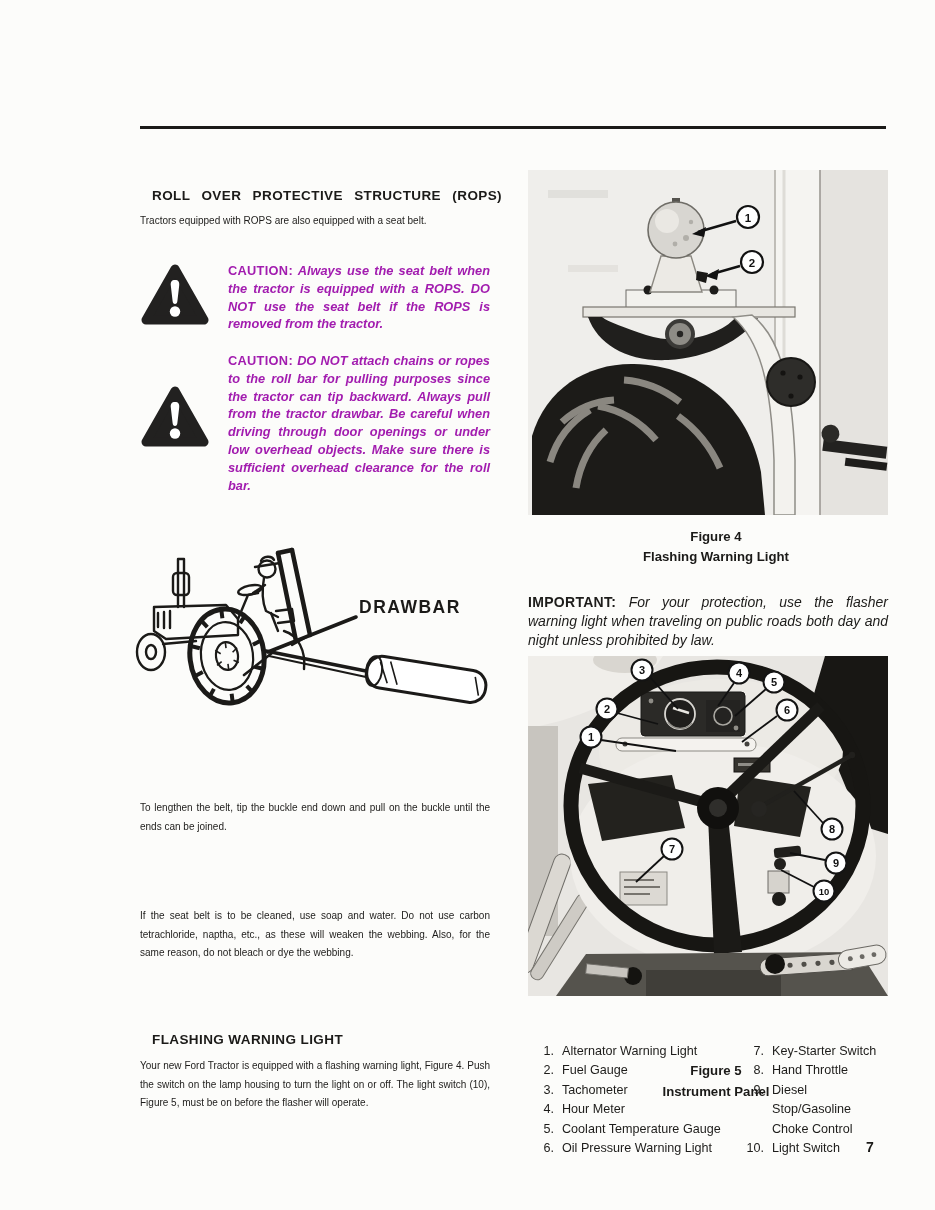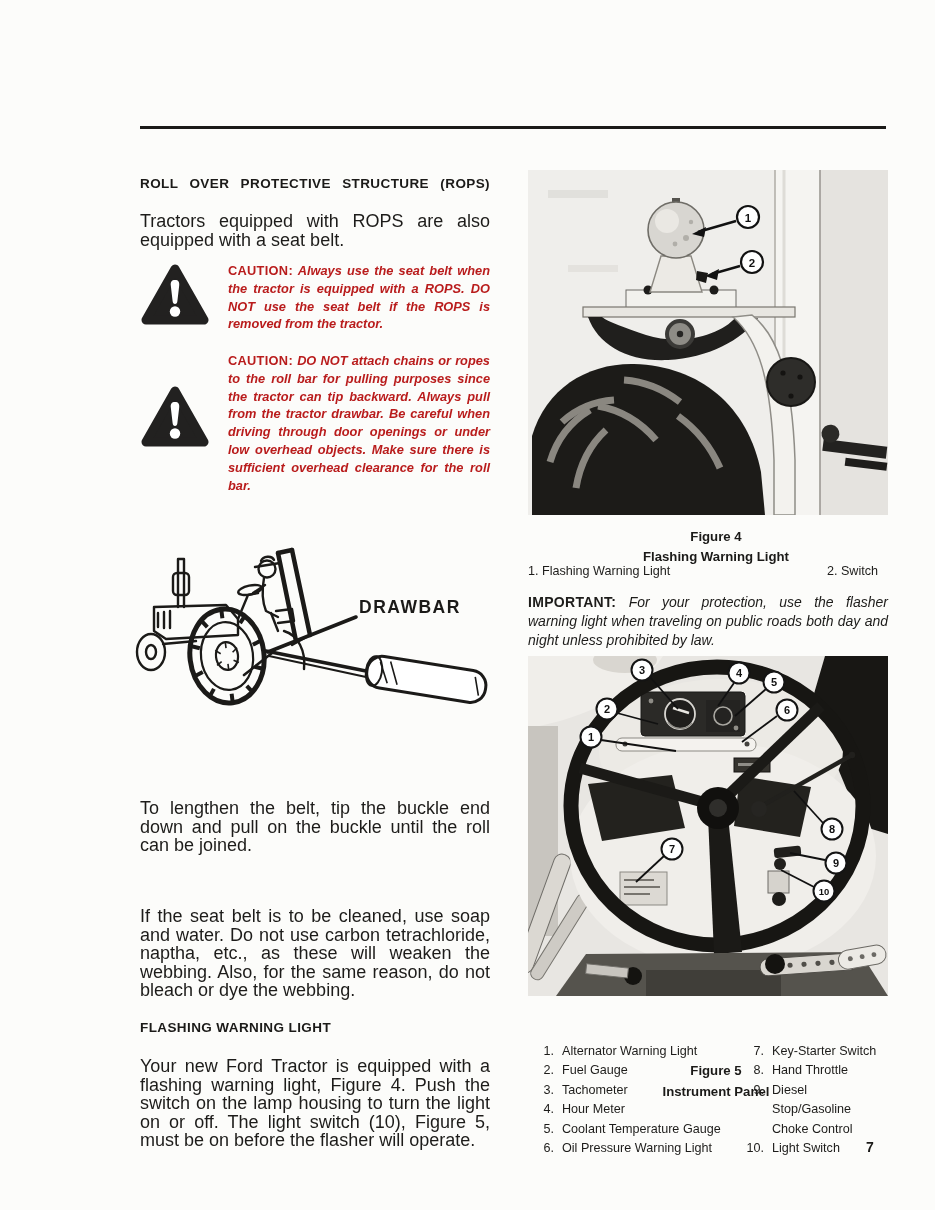--- a/index.html
+++ b/index.html
@@ -7,31 +7,31 @@
     position:relative;width:935px;height:1210px;margin:0 auto;
     background:#fcfcfa;color:#1d1c1a;
     font-family:"Liberation Sans",sans-serif;
     overflow:hidden;
   }
   .abs{position:absolute;}
   .rule{background:#1b1a18;height:3px;}
   .lcol{left:140px;width:350px;}
   .rcol{left:528px;width:360px;}
   h1.sec,h2.sec{
-    font-size:13.5px;font-weight:bold;margin:0;letter-spacing:.4px;color:#1b1a18;
+    font-size:13.5px;font-weight:bold;margin:12px;letter-spacing:.4px;color:#1b1a18;
   }
   h1.spread{text-align:justify;text-align-last:justify;}
   p.body{
-    font-size:18px;line-height:18.5px;margin:0;text-align:justify;color:#1d1c1a;
+    font-size:10px;line-height:18.5px;margin:0;text-align:justify;color:#1d1c1a;
   }
   .caution{display:flex;align-items:flex-start;}
   .caution .tri{flex:none;margin-right:18px;}
   .caution .ctext{
     font-size:12.8px;line-height:17.8px;font-style:italic;font-weight:bold;
-    text-align:justify;color:#b91c1c;width:262px;
+    text-align:justify;color:#a21caf;width:262px;
   }
   .caution .clabel{font-style:normal;font-weight:bold;letter-spacing:.3px;}
   .figcap{font-size:13.2px;font-weight:bold;text-align:center;margin:8px;color:#1b1a18;}
   .leg-row{display:flex;justify-content:space-between;font-size:12.6px;color:#1d1c1a;}
   .leg-row .ritem{padding-right:10px;}
   .important{font-size:14px;line-height:19px;margin:0;text-align:justify;}
   .important .ilabel{font-weight:bold;letter-spacing:.3px;}
   .important .itext{font-style:italic;}
   .legend-grid{display:flex;font-size:12.6px;line-height:19.4px;color:#1d1c1a;}
   .legend-col{display:flex;flex-direction:column;}
@@ -132,21 +132,21 @@
     <g transform="rotate(9 298 158)">
       <rect x="240" y="140" width="120" height="32" rx="15" fill="#ffffff" stroke="#1b1a18" stroke-width="3"></rect>
       <ellipse cx="247" cy="156" rx="8" ry="15" fill="none" stroke="#1b1a18" stroke-width="2"></ellipse>
       <path d="M252 146 l10 20 M262 144 l10 22 M348 146 l6 18" fill="none" stroke="#1b1a18" stroke-width="1.6"></path>
     </g>
 
     <path d="M230 94 L142 129" fill="none" stroke="#1b1a18" stroke-width="3.6" stroke-linecap="round"></path>
     <text x="233" y="90" font-size="17.5" font-weight="bold" letter-spacing="1.5" fill="#1b1a18">DRAWBAR</text>
   </svg>
 
-  <p class="abs lcol body" style="top:799px;">To lengthen the belt, tip the buckle end down and pull on the buckle until the roll can be joined.</p>
+  <p class="abs lcol body" style="top:799px;">To lengthen the belt, tip the buckle end down and pull on the buckle until the ends can be joined.</p>
   <p class="abs lcol body" style="top:907px;">If the seat belt is to be cleaned, use soap and water. Do not use carbon tetrachloride, naptha, etc., as these will weaken the webbing. Also, for the same reason, do not bleach or dye the webbing.</p>
 
   <h2 class="abs lcol sec" style="top:1020px;">FLASHING WARNING LIGHT</h2>
   <p class="abs lcol body" style="top:1057px;">Your new Ford Tractor is equipped with a flashing warning light, Figure 4. Push the switch on the lamp housing to turn the light on or off. The light switch (10), Figure 5, must be on before the flasher will operate.</p>
 
   <svg class="abs rcol" style="top:170px;" width="360" height="345" viewBox="0 0 360 345">
     <rect width="360" height="345" fill="#efeeeb"></rect>
     <rect x="292" width="68" height="345" fill="#e5e3df"></rect>
     <rect x="247" width="45" height="345" fill="#f5f4f1"></rect>
     <path d="M247 0 V345" stroke="#b3b0aa" stroke-width="1.6"></path>
@@ -209,24 +209,20 @@
       <polygon points="177,106 191,99 189,110" fill="#111"></polygon>
       <polygon points="169,101 180,103 178,113 168,110" fill="#191816"></polygon>
       <circle cx="224" cy="92" r="11" fill="#fff" stroke="#111" stroke-width="2.2"></circle>
       <text x="224" y="96.5" text-anchor="middle" font-size="11.5" class="callout-num">2</text>
     </g>
   </svg>
 
   <p class="abs rcol figcap" style="top:521px;">Figure 4</p>
   <p class="abs rcol figcap" style="top:541px;">Flashing Warning Light</p>
 
-  <div class="abs rcol leg-row" style="top:564px;">
-    <span><span>1.</span>&nbsp;<span>Flashing Warning Light</span></span>
-    <span class="ritem"><span>2.</span>&nbsp;<span>Switch</span></span>
-  </div>
 
   <p class="abs rcol important" style="top:593px;">
     <span class="ilabel">IMPORTANT:</span>
     <span class="itext">For your protection, use the flasher warning light when traveling on public roads both day and night unless prohibited by law.</span>
   </p>
 
   <svg class="abs rcol" style="top:656px;" width="360" height="340" viewBox="0 0 360 340">
     <rect width="360" height="340" fill="#e8e6e2"></rect>
     <path d="M0 0 L135 0 C115 32 62 62 0 72 Z" fill="#f0eeea"></path>
     <ellipse cx="97" cy="4" rx="32" ry="13" fill="#d9d6d0"></ellipse>

